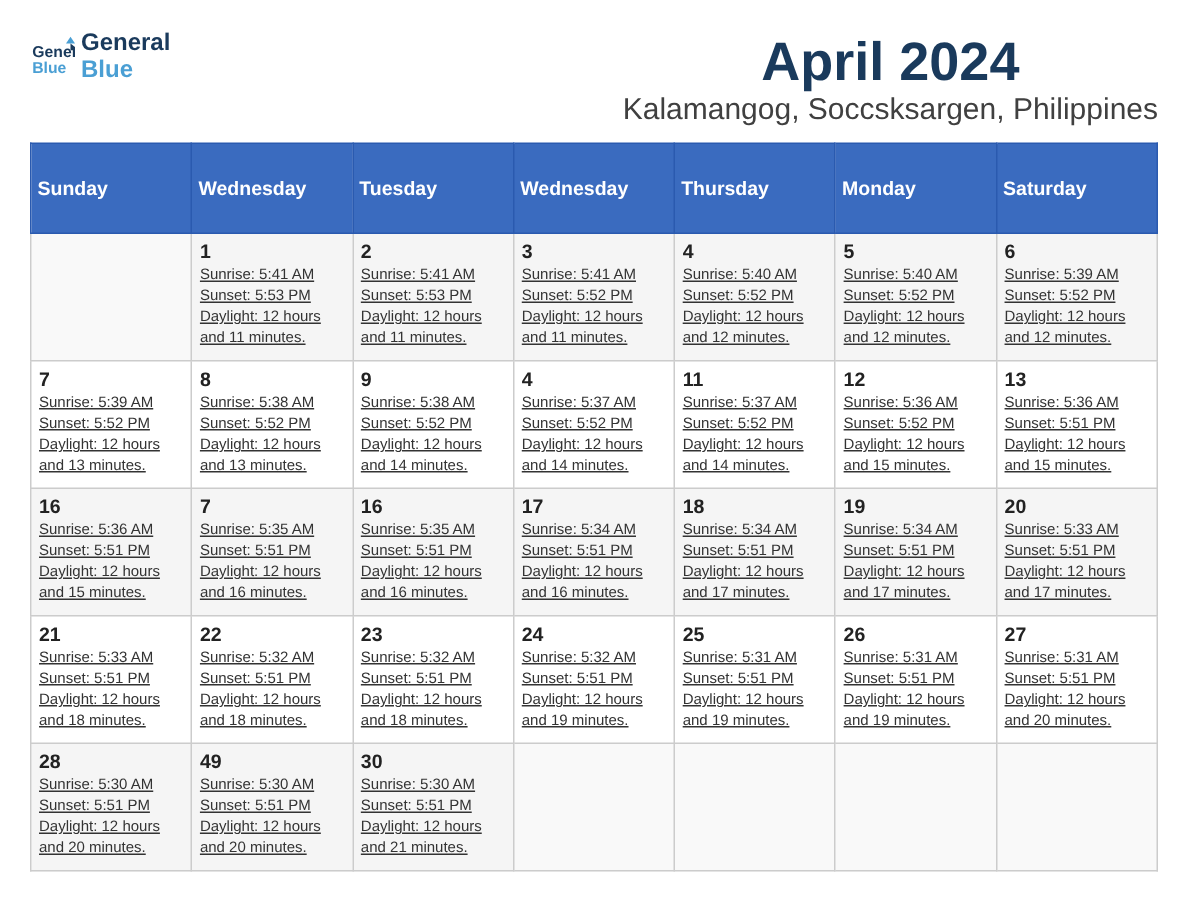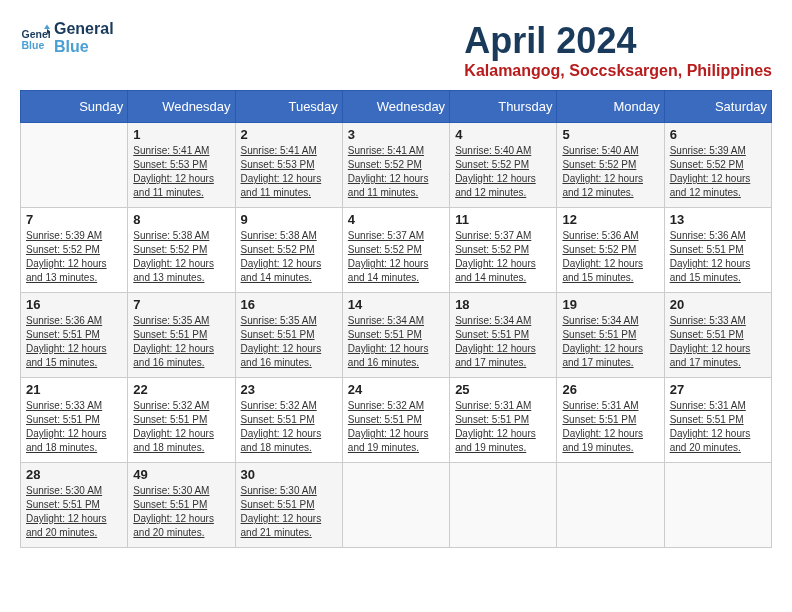--- a/index.html
+++ b/index.html
@@ -19,44 +19,43 @@
     .logo {
       display: flex;
       align-items: center;
       gap: 4px;
     }
     .logo-icon {
       width: 30px;
       height: 30px;
     }
     .title-area {
-      text-align: left;
+      text-align: center;
     }
     .month-title {
       font-size: 36px;
       font-weight: bold;
       color: #1a3a5c;
     }
     .location-title {
-      font-size: 16px;
-      color: #b91c1c;
-      font-weight: bold;
+      font-size: 20px;
+      color: #404040;
     }
     table {
       width: 100%;
       border-collapse: collapse;
       font-size: 11px;
     }
     thead tr th {
       background: #3a6bbf;
       color: #fff;
-      padding: 8px 4px;
-      text-align: right;
+      padding: 22px 4px;
+      text-align: left;
       font-size: 13px;
-      font-weight: normal;
+      font-weight: bold;
       border: 1px solid #2a5aaf;
     }
     tbody tr td {
       border: 1px solid #ccc;
       vertical-align: top;
       padding: 4px 5px;
       height: 85px;
       width: 107px;
     }
     tbody tr:nth-child(odd) td {
@@ -180,21 +179,21 @@
         </td>
         <td>
           <div class="day-num">7</div>
           <div class="day-info">Sunrise: 5:35 AM<br>Sunset: 5:51 PM<br>Daylight: 12 hours and 16 minutes.</div>
         </td>
         <td>
           <div class="day-num">16</div>
           <div class="day-info">Sunrise: 5:35 AM<br>Sunset: 5:51 PM<br>Daylight: 12 hours and 16 minutes.</div>
         </td>
         <td>
-          <div class="day-num">14</div>
+          <div class="day-num">17</div>
           <div class="day-info">Sunrise: 5:34 AM<br>Sunset: 5:51 PM<br>Daylight: 12 hours and 16 minutes.</div>
         </td>
         <td>
           <div class="day-num">18</div>
           <div class="day-info">Sunrise: 5:34 AM<br>Sunset: 5:51 PM<br>Daylight: 12 hours and 17 minutes.</div>
         </td>
         <td>
           <div class="day-num">19</div>
           <div class="day-info">Sunrise: 5:34 AM<br>Sunset: 5:51 PM<br>Daylight: 12 hours and 17 minutes.</div>
         </td>

